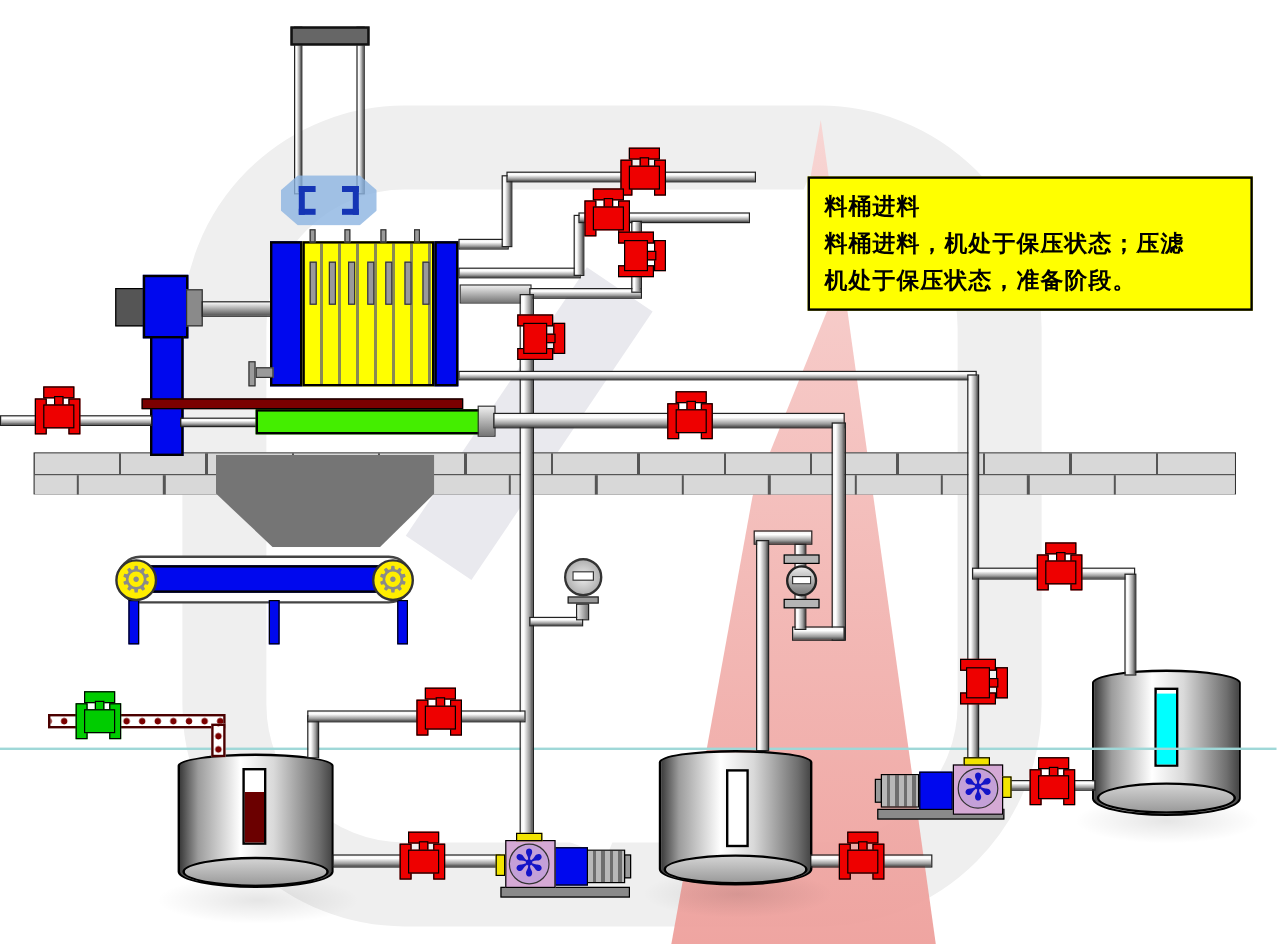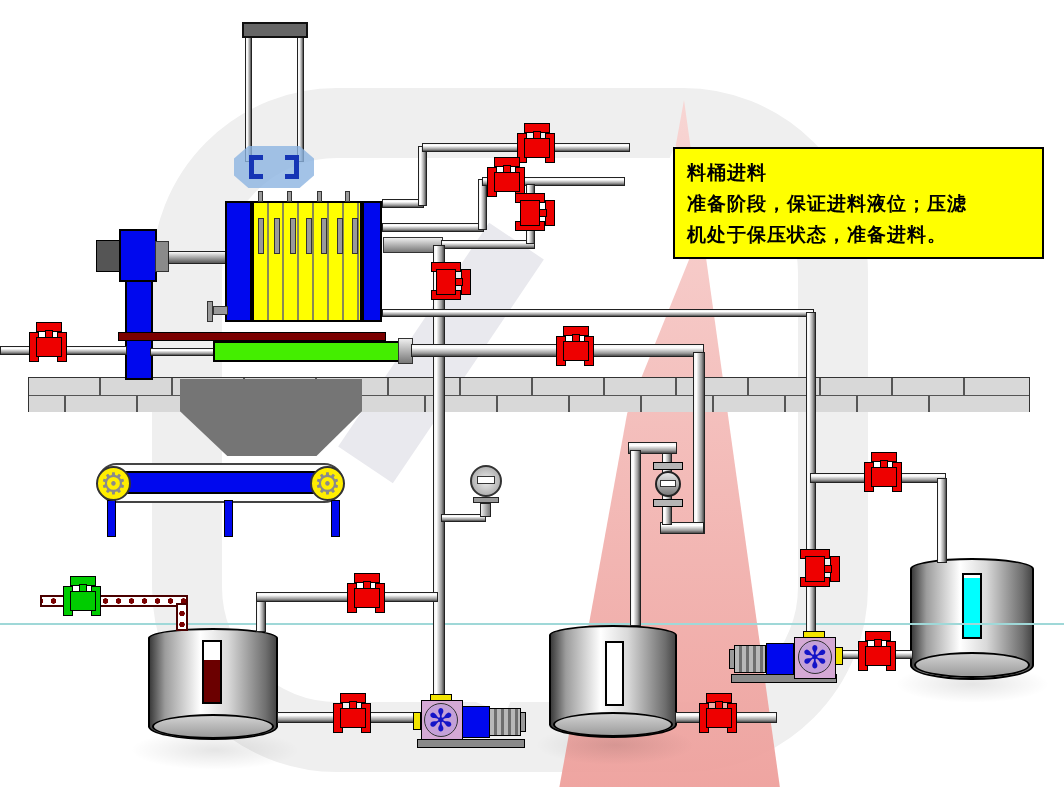--- a/index.html
+++ b/index.html
@@ -299,17 +299,17 @@
         <i class="vh"></i>
         <i class="vs"></i>
         <i class="vfl"></i>
         <i class="vfr"></i>
         <i class="vb"></i>
       </div>
     </div>
 
   <div class="annotation" style="left:673px;top:147px;width:371px;height:112px;background:#ffff00;border:2px solid #000;padding:8px 12px;color:#000;font-weight:bold;font-size:19px;line-height:31px;letter-spacing:1px;">
     <div style="position:static;">料桶进料</div>
-    <div style="position:static;">准备阶段，保证进料液位；压滤</div>
-    <div style="position:static;">机处于保压状态，准备进料。</div>
+    <div style="position:static;">料桶进料，机处于保压状态；压滤</div>
+    <div style="position:static;">机处于保压状态，准备阶段。</div>
   </div>
 
 </div>
 
 </body></html>

